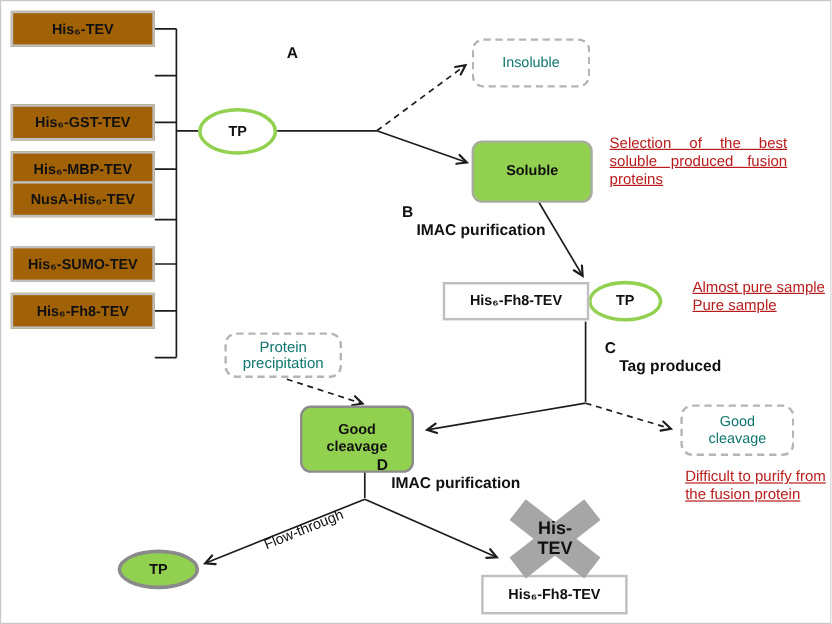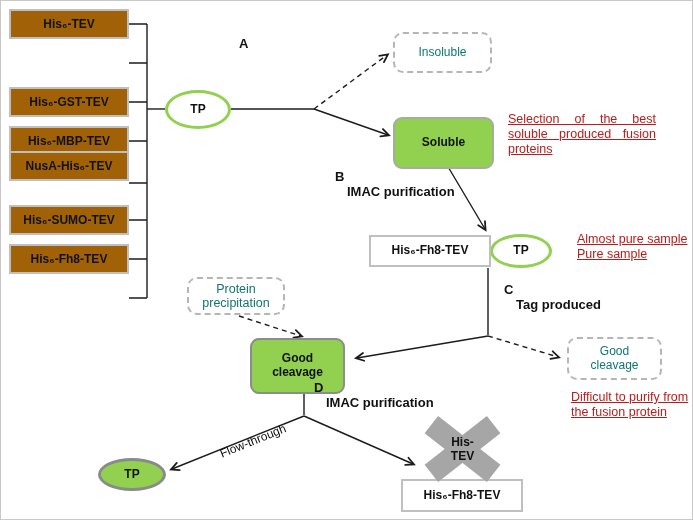--- a/index.html
+++ b/index.html
@@ -42,21 +42,21 @@
     font-size:12px;color:#111;transform:rotate(-22deg);
   }
 
   #xwrap{position:absolute;left:425px;top:420px;width:73px;height:57px;}
   .xbar{position:absolute;left:-3px;top:17px;width:79px;height:22px;background:#a6a6a6;}
   .xbar1{transform:rotate(38deg);}
   .xbar2{transform:rotate(-38deg);}
   #xlabel{
     position:absolute;left:0;top:0;width:100%;height:100%;
     display:flex;align-items:center;justify-content:center;
-    font-size:12px;font-weight:bold;white-space:pre-line;text-align:center;line-height:1.1;
+    font-size:15px;font-weight:bold;white-space:pre-line;text-align:center;line-height:1.1;
   }
 </style>
 </head>
 <body>
 
 <div id="stage">
 
   <svg id="wires" width="693" height="520" viewBox="0 0 693 520">
     <defs>
       <marker id="arrowhead" viewBox="0 0 10 10" refX="7" refY="5" markerWidth="8" markerHeight="8" orient="auto">

